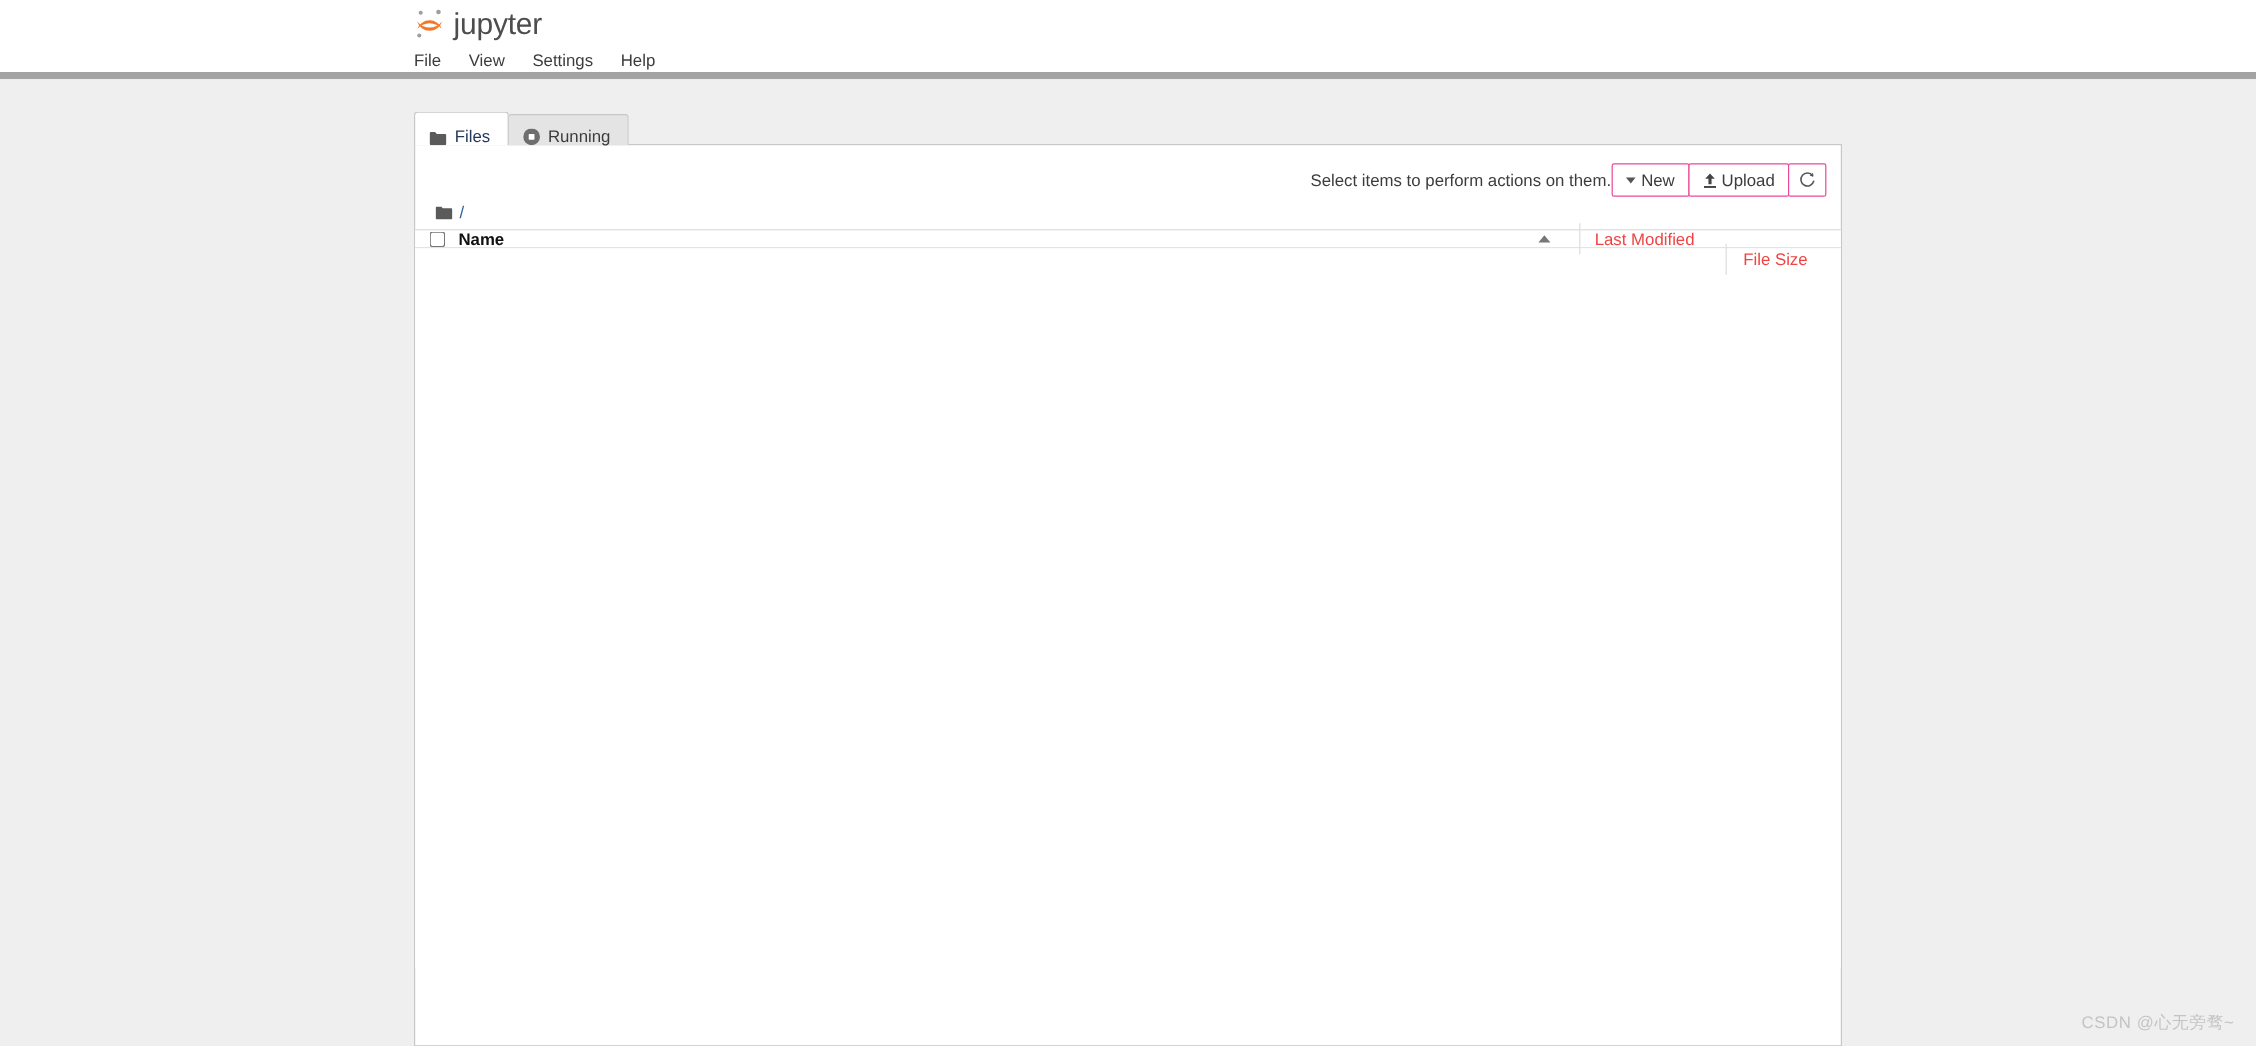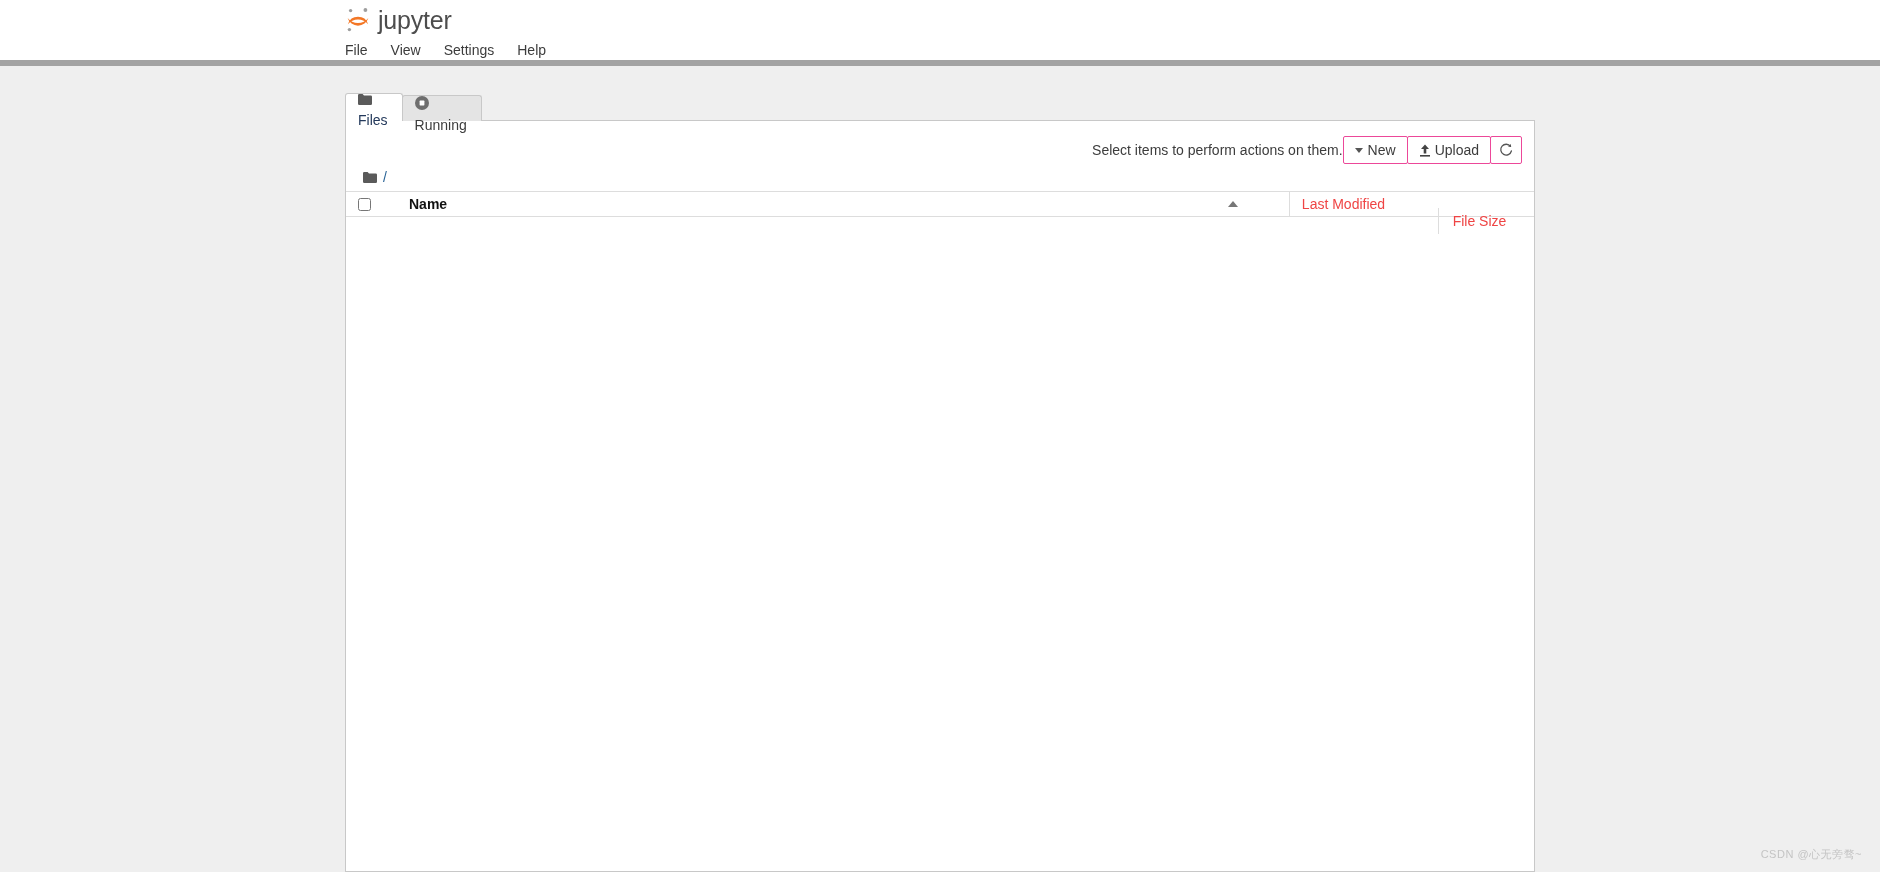--- a/index.html
+++ b/index.html
@@ -73,34 +73,33 @@
   .tab-strip {
     position: absolute;
     left: 345px;
     top: 27px;
     display: flex;
     align-items: flex-end;
     z-index: 3;
   }
   .tab {
     display: flex;
-    align-items: flex-start;
+    align-items: flex-end;
     gap: 7px;
     height: 26px;
     padding: 0 14px 0 12px;
     border: 1px solid #c8c8c8;
     border-bottom: none;
     font-size: 14px;
     background: #e4e4e4;
     color: #3c3c3c;
     border-radius: 3px 3px 0 0;
     cursor: pointer;
     box-sizing: border-box;
     position: relative;
-    flex-direction: column;
   }
   .tab.active {
     background: #ffffff;
     color: #23395b;
     height: 28px;
     z-index: 2;
   }
   .tab + .tab { margin-left: -1px; }
 
   .folder-icon {
@@ -178,27 +177,26 @@
   .breadcrumb-sep {
     color: #2a6496;
     font-size: 14px;
     cursor: pointer;
   }
 
   
   .table-head {
     display: flex;
     align-items: center;
-    height: 26px;
+    height: 16px;
     border-top: 1px solid #dddddd;
     border-bottom: 1px solid #dddddd;
     padding: 0 0 0 12px;
     box-sizing: border-box;
     background: #ffffff;
-    gap: 27px;
   }
   .th-check {
     width: 24px;
     display: flex;
     align-items: center;
   }
   .th-check input {
     margin: 0;
     width: 13px;
     height: 13px;
@@ -242,21 +240,21 @@
   .table-body {
     height: 600px;
     background: #ffffff;
   }
 
   
   .watermark {
     position: absolute;
     right: 18px;
     bottom: 10px;
-    font-size: 11px;
+    font-size: 14px;
     color: #c4c4c4;
     letter-spacing: 0.5px;
     z-index: 5;
     user-select: none;
   }
 </style>
 </head>
 <body>
 
 <div class="header-bar">

